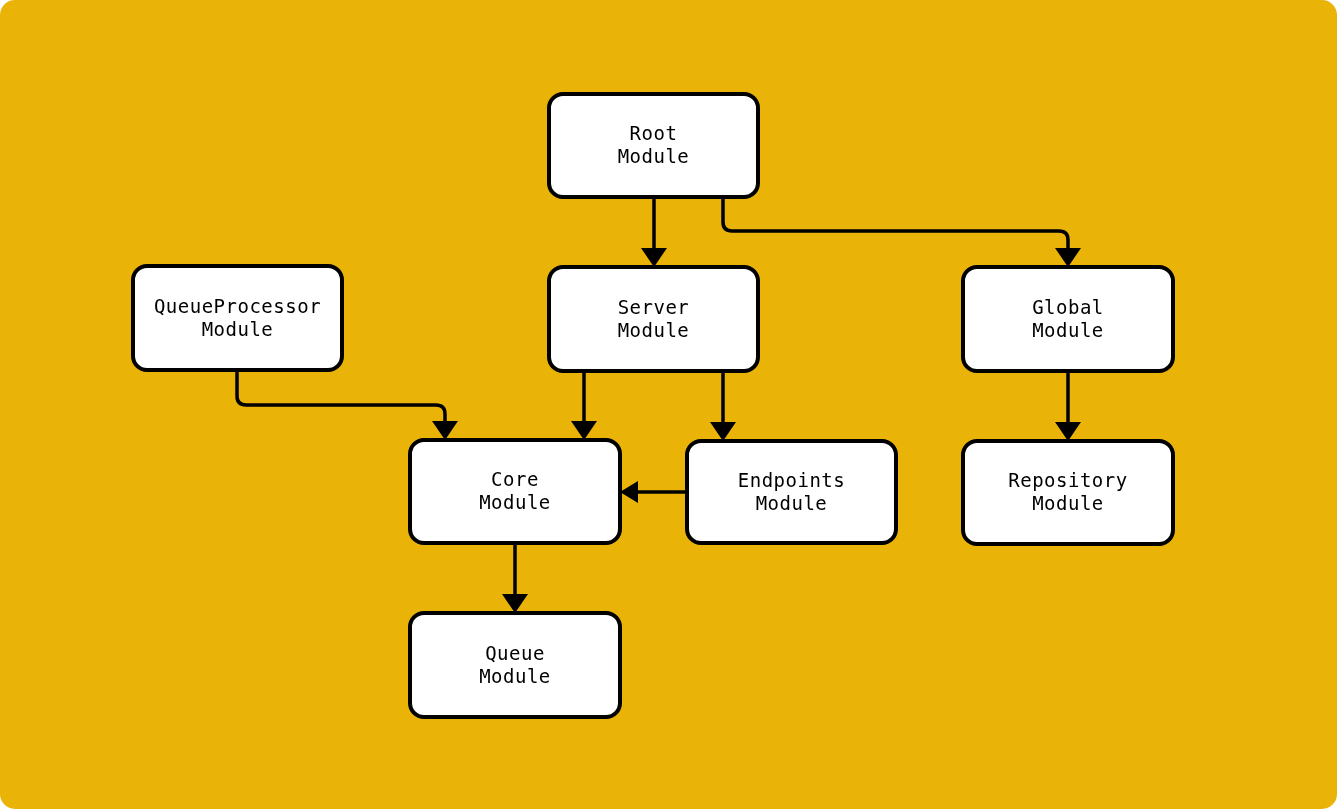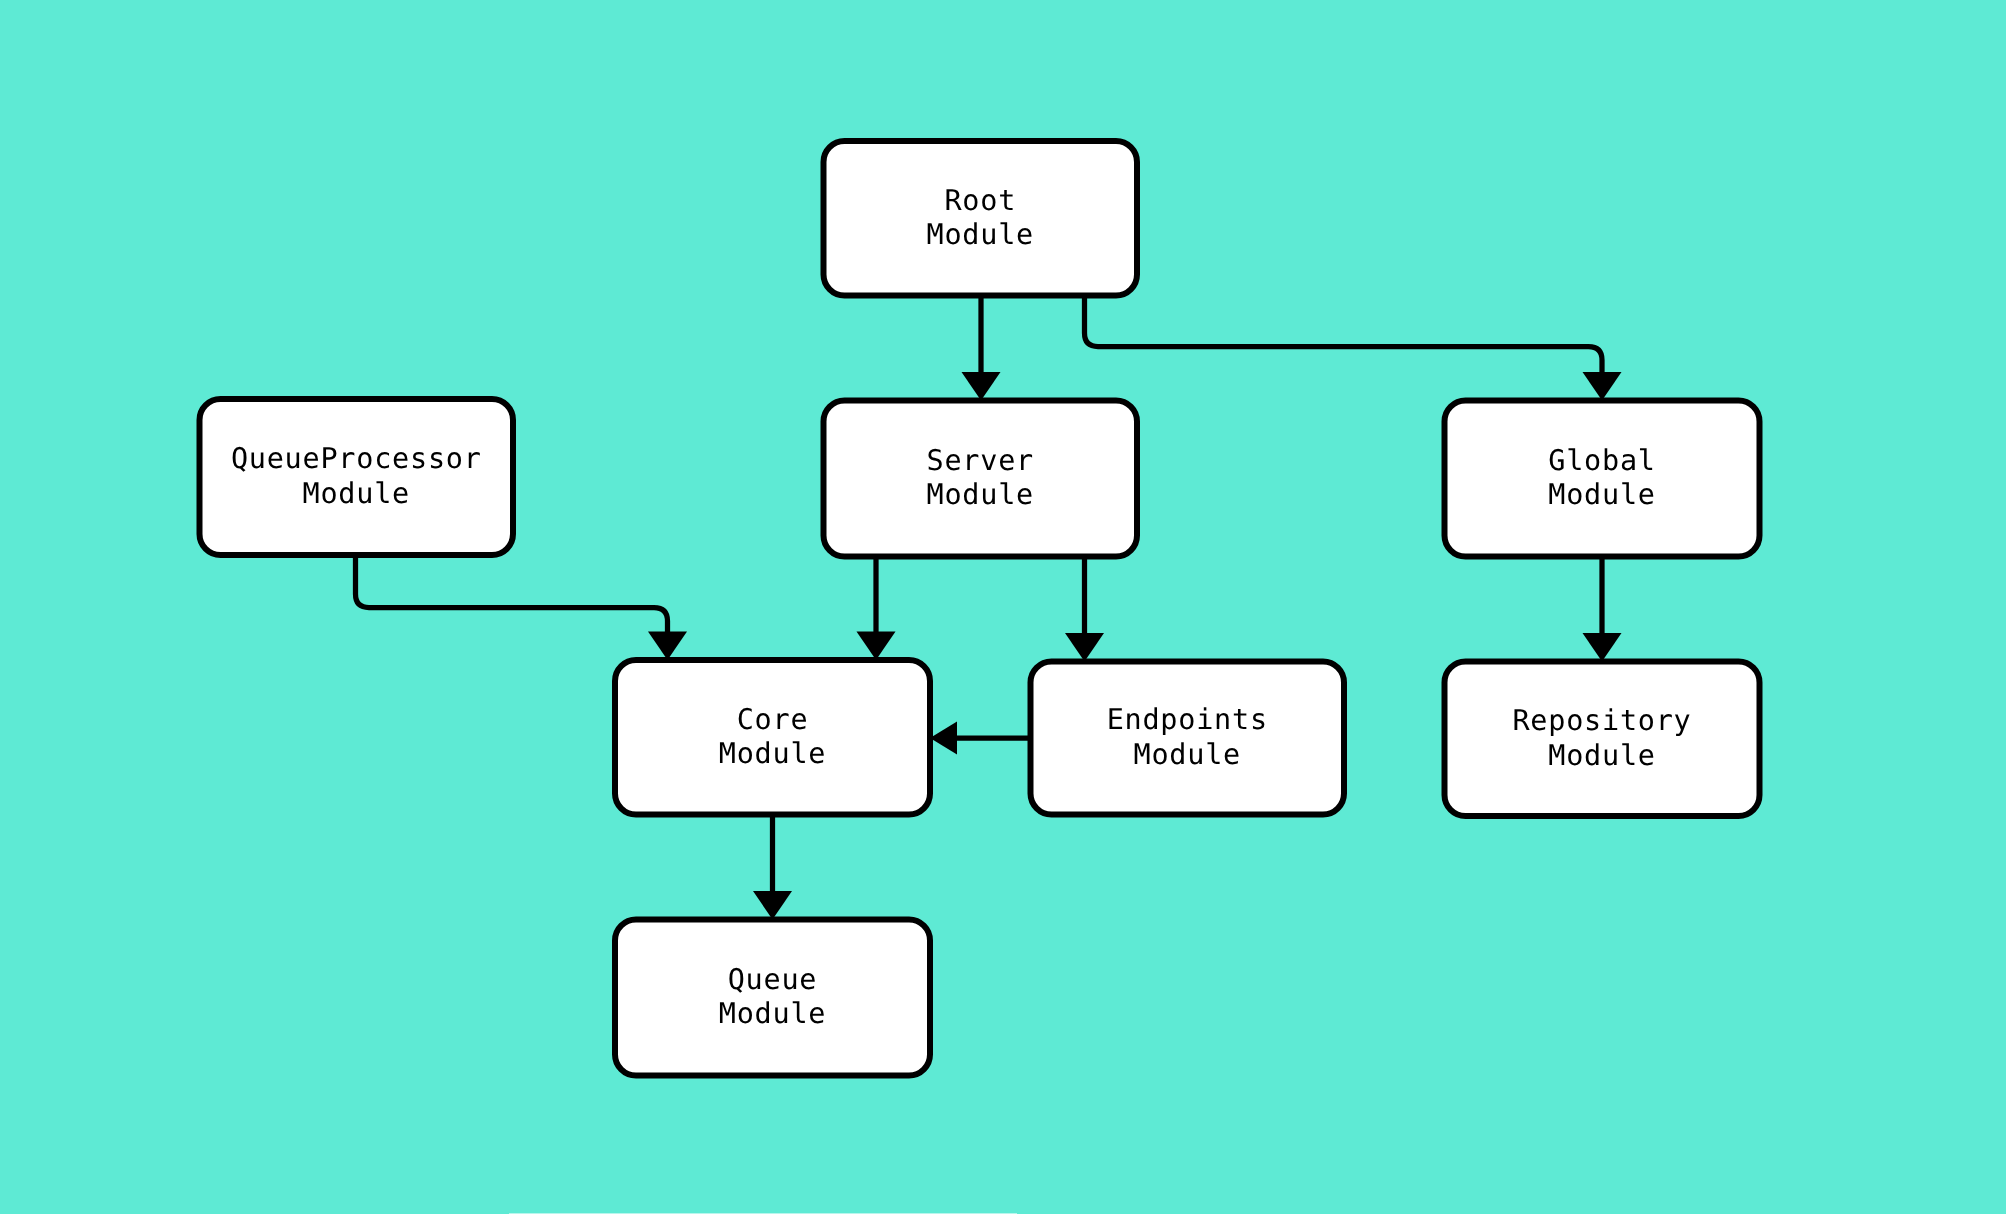--- a/index.html
+++ b/index.html
@@ -11,21 +11,22 @@
   body {
     width: 1337px;
     height: 809px;
     overflow: hidden;
     font-family: "DejaVu Sans Mono", "Liberation Mono", monospace;
   }
   #diagram-root {
     position: relative;
     width: 1337px;
     height: 809px;
-    background: #5eead4;
+    background: #eab308;
+    border-radius: 15px;
   }
   svg#diagram-svg {
     display: block;
     width: 1337px;
     height: 809px;
   }
   .node-box {
     fill: #ffffff;
     stroke: #000000;
     stroke-width: 4;

